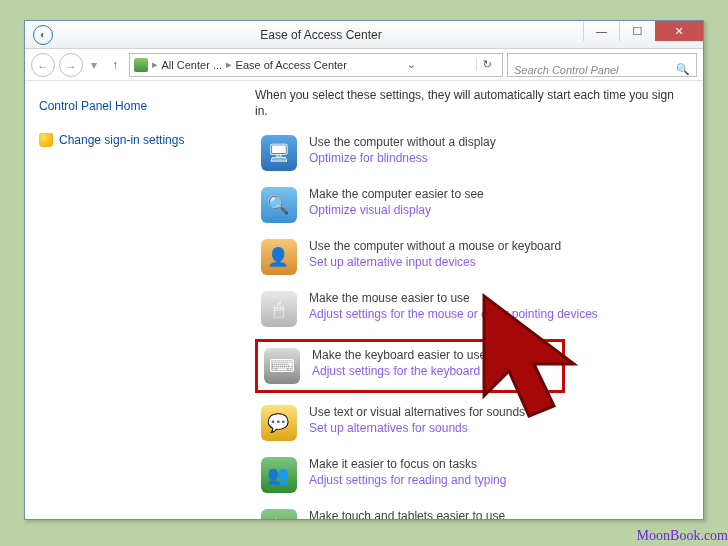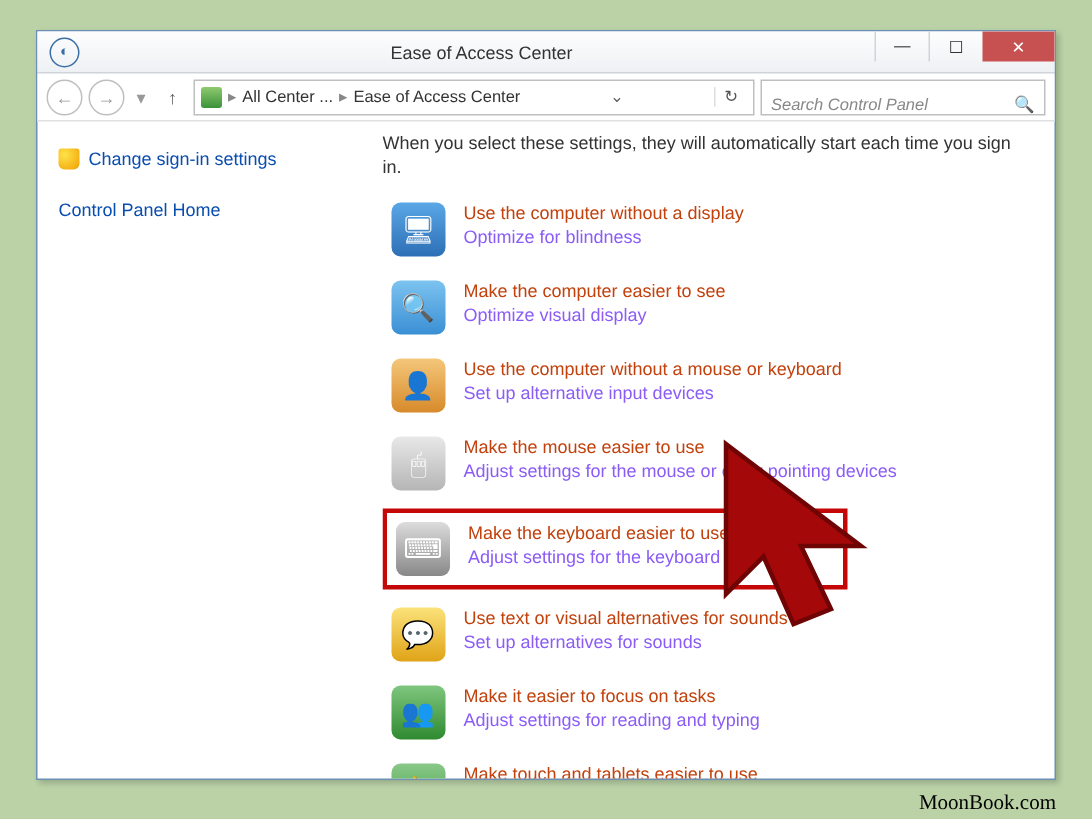--- a/index.html
+++ b/index.html
@@ -27,33 +27,33 @@
 .body { display: flex; height: calc(100% - 60px); }
 .sidebar { width: 230px; padding: 18px 14px; }
 .sidebar a { display: flex; align-items: center; gap: 6px; color: #0a4db0; text-decoration: none; font-size: 12px; margin-bottom: 20px; }
 .shield { width: 14px; height: 14px; background: radial-gradient(circle at 30% 30%, #ffe24a, #f0a000); border-radius: 2px 2px 4px 4px; }
 .main { flex: 1; padding: 6px 28px 10px 0; overflow: hidden; }
 .intro { color: #333; font-size: 12px; margin-bottom: 12px; line-height: 1.35; }
 .items { display: flex; flex-direction: column; gap: 8px; }
 .item { display: flex; gap: 12px; align-items: flex-start; padding: 4px 6px; }
 .item .icn { width: 36px; height: 36px; flex-shrink: 0; border-radius: 6px; display:flex; align-items:center; justify-content:center; font-size:18px; color:#fff; }
 .item .txt { display: flex; flex-direction: column; gap: 2px; }
-.item .lnk { color: #c2410c; font-size: 12px; }
+.item .lnk { color: #404040; font-size: 12px; }
 .item .desc { color: #8b5cf6; font-size: 12px; }
 .item.highlight { border: 3px solid #c40707; margin-right: 110px; padding: 6px; }
 .icn.i0{background:linear-gradient(#5aa7e6,#2d6fb5);} 
 .icn.i1{background:linear-gradient(#7cc3f0,#3a8fd4);} 
 .icn.i2{background:linear-gradient(#f4c77a,#d78a2a);} 
 .icn.i3{background:linear-gradient(#e8e8e8,#b5b5b5);} 
 .icn.i4{background:linear-gradient(#dcdcdc,#888);} 
 .icn.i5{background:linear-gradient(#fbe27a,#e0a317);} 
 .icn.i6{background:linear-gradient(#7fc67f,#2f8a2f);} 
 .icn.i7{background:linear-gradient(#89c889,#3d9a3d);} 
 .cursor { position: absolute; top: 286px; left: 474px; pointer-events: none; }
-.watermark { position: absolute; bottom: 2px; right: 24px; color: #000000; font-size: 14px; font-family: Georgia, serif; }
+.watermark { position: absolute; bottom: 2px; right: 0; color: #6d28d9; font-size: 14px; font-family: Georgia, serif; }
 </style>
 </head>
 <body>
 
 <div class="window">
   <div class="titlebar">
     <div class="title-icon">◐</div>
     <div class="title">Ease of Access Center</div>
     <div class="winbtns">
       <div class="winbtn">—</div>
@@ -78,26 +78,26 @@
     </div>
     <div class="searchbox">
       <span>Search Control Panel</span>
       <span class="mag">🔍</span>
     </div>
   </div>
 
   <div class="body">
     <div class="sidebar">
       <a>
+          <span>Control Panel Home</span>
+        </a>
+      <a>
         <span class="shield"></span>
         <span>Change sign-in settings</span>
       </a>
-      <a>
-          <span>Control Panel Home</span>
-        </a>
     </div>
 
     <div class="main">
       <div class="intro">When you select these settings, they will automatically start each time you sign in.</div>
       <div class="items">
 
         <div class="item">
           <div class="icn i0">🖥</div>
           <div class="txt">
             <span class="lnk">Use the computer without a display</span>

